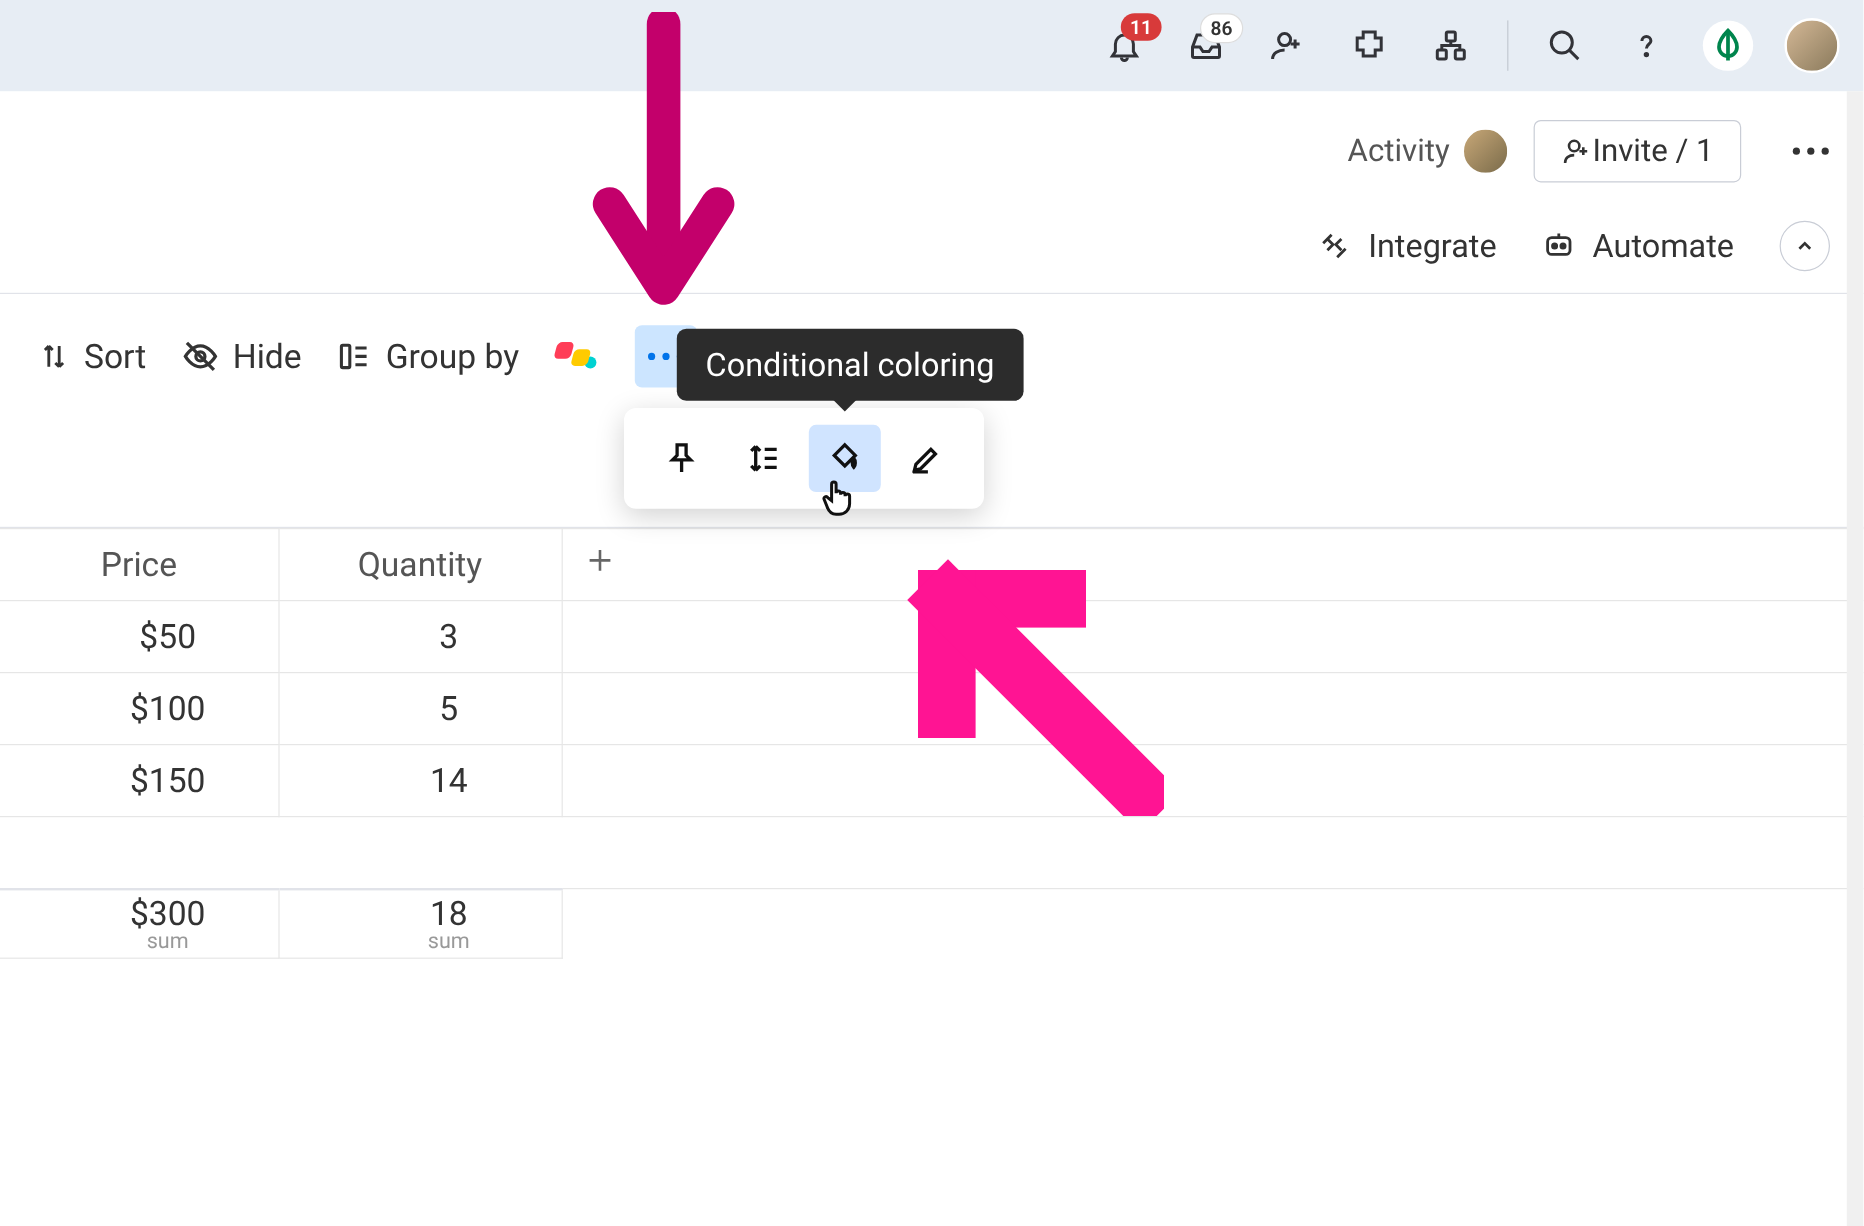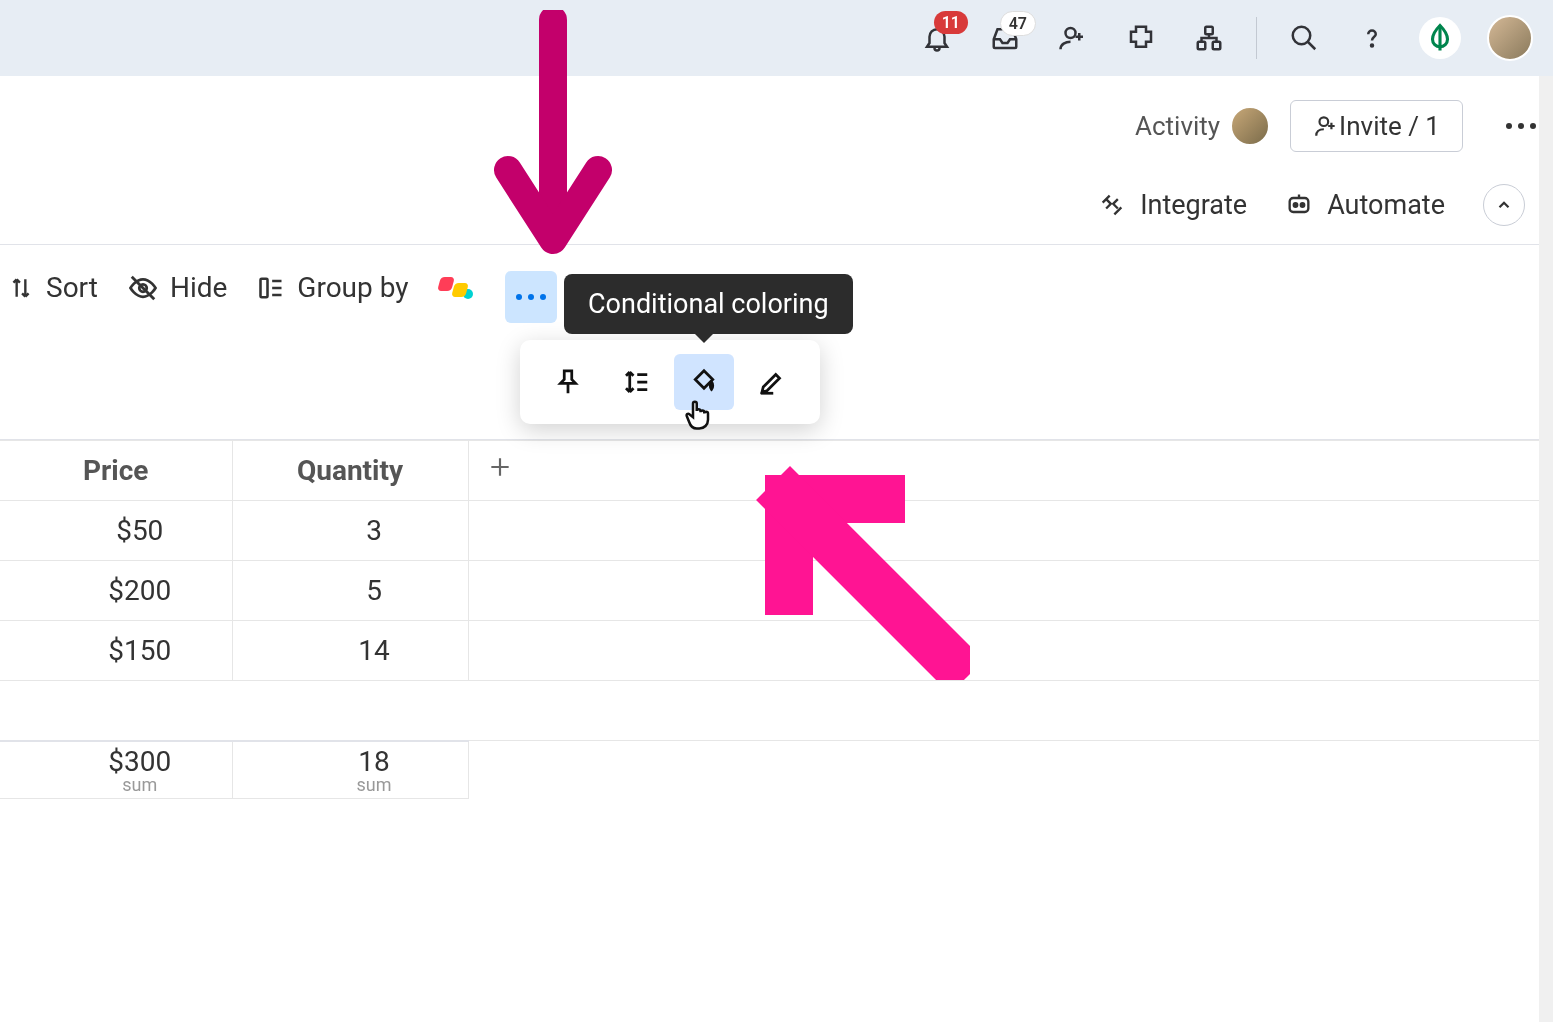--- a/index.html
+++ b/index.html
@@ -45,21 +45,21 @@
   .avatar {
     width: 46px; height: 46px; border-radius: 50%;
     background: linear-gradient(135deg, #d4b896 0%, #8a7a5c 100%);
     border: 2px solid #fff;
   }
   .avatar.small { width: 40px; height: 40px; background: linear-gradient(135deg,#c8a878 0%, #7a6b4a 100%); }
 
   
   .row2 {
     display:flex; align-items:center; justify-content:flex-end;
-    gap: 20px; padding: 24px 12px 18px 0;
+    gap: 20px; padding: 24px 24px 18px 0;
   }
   .activity-wrap { display:flex; align-items:center; gap:10px; font-size:26px; color:#555; cursor:pointer;}
   .invite-btn {
     display:flex; align-items:center; gap:0;
     border:1px solid #c9cdd6; border-radius:6px;
     padding: 10px 22px; font-size:26px; color:#333; cursor:pointer;
   }
   .more-dots { width:40px; height:40px; display:flex; align-items:center; justify-content:center; cursor:pointer; margin-left:18px;}
   .dot { width:6px;height:6px;background:#333;border-radius:50%; margin:0 3px; display:inline-block;}
 
@@ -73,22 +73,22 @@
   .collapse-circle {
     width:42px; height:42px; border:1px solid #c9cdd6; border-radius:50%;
     display:flex; align-items:center; justify-content:center; cursor:pointer;
   }
   
   
   .hdiv { border-top:1px solid #e1e3e9; width:100%; }
 
   
   .toolbar {
-    display:flex; align-items:flex-start; gap:30px;
-    padding: 26px 20px 26px 8px;
+    display:flex; align-items:center; gap:30px;
+    padding: 26px 20px 26px 32px;
     position: relative;
   }
   .tool-item { display:flex; align-items:center; gap:12px; font-size:28px; color:#333; cursor:pointer;}
   .tool-item svg { stroke:#333; fill:none; stroke-width:2.2;}
   .monday-logo {
     position:relative; width:36px; height:36px;
   }
   .monday-logo::before, .monday-logo::after, .monday-logo span {
     content:''; position:absolute; width:14px; height:14px; border-radius:4px; transform: skewX(-15deg);
   }
@@ -137,21 +137,21 @@
   
   .table-area {
     margin-top: 90px;
     border-top:1px solid #e1e3e9;
   }
   table { border-collapse:collapse; width:100%; }
   th, td {
     border:1px solid #e6e6e6; text-align:center;
     font-size:28px; color:#333;
   }
-  th { height:60px; font-weight:700; color:#555;}
+  th { height:60px; font-weight:400; color:#555;}
   td { height:60px;padding-left:48px;}
   .col-price { width:232px;}
   .col-qty { width:236px;}
   .col-add { width:auto; text-align:left; padding-left:18px;}
   .plus-svg svg { stroke:#666; fill:none; stroke-width:2;}
   tr.spacer td { height:60px; border-left:none; border-right:none;}
   tr.sum-row td { height:58px; border-top:2px solid #e1e3e9;}
   tr.sum-row .sum-val { font-size:28px; color:#333; }
   tr.sum-row .sum-lbl { font-size:18px; color:#999; display:block; margin-top:-4px;}
   tr.sum-row td:first-child { border-left:none;}
@@ -182,21 +182,21 @@
         <path d="M18 16v-5a6 6 0 10-12 0v5l-2 3h16l-2-3z"></path>
         <path d="M10 20a2 2 0 004 0"></path>
       </svg>
     <div class="badge">11</div>
   </div>
   <div class="top-icon">
     <svg width="30" height="30" viewBox="0 0 24 24">
         <path d="M3 13l3-8h12l3 8v6a1 1 0 01-1 1H4a1 1 0 01-1-1v-6z"></path>
         <path d="M3 13h5l2 3h4l2-3h5"></path>
       </svg>
-    <div class="badge white">47</div>
+    <div class="badge white">86</div>
   </div>
   <div class="top-icon">
     <svg width="30" height="30" viewBox="0 0 24 24">
         <circle cx="10" cy="8" r="4"></circle>
         <path d="M2 21c0-4 4-6 8-6"></path>
         <path d="M17 8v6M14 11h6"></path>
       </svg>
   </div>
   <div class="top-icon">
     <svg width="30" height="30" viewBox="0 0 24 24">
@@ -361,21 +361,21 @@
                 <path d="M12 4v16M4 12h16"></path>
               </svg></span>
       </th>
     </tr>
     <tr class="mainrow">
       <td>$50</td>
       <td>3</td>
       <td></td>
     </tr>
     <tr class="mainrow">
-      <td>$200</td>
+      <td>$100</td>
       <td>5</td>
       <td></td>
     </tr>
     <tr class="mainrow">
       <td>$150</td>
       <td>14</td>
       <td></td>
     </tr>
     <tr class="spacer">
           <td colspan="3" style="border-left:none;border-right:none;"></td>

